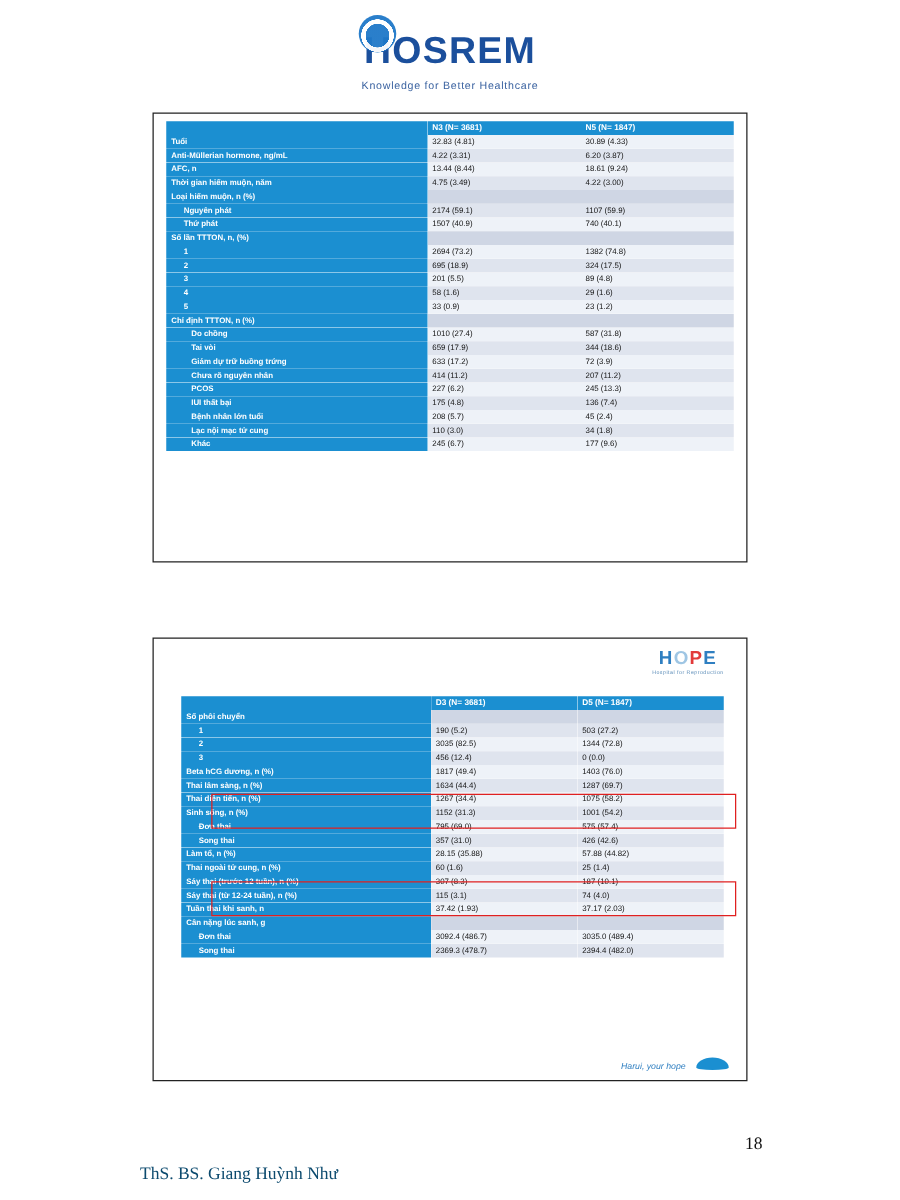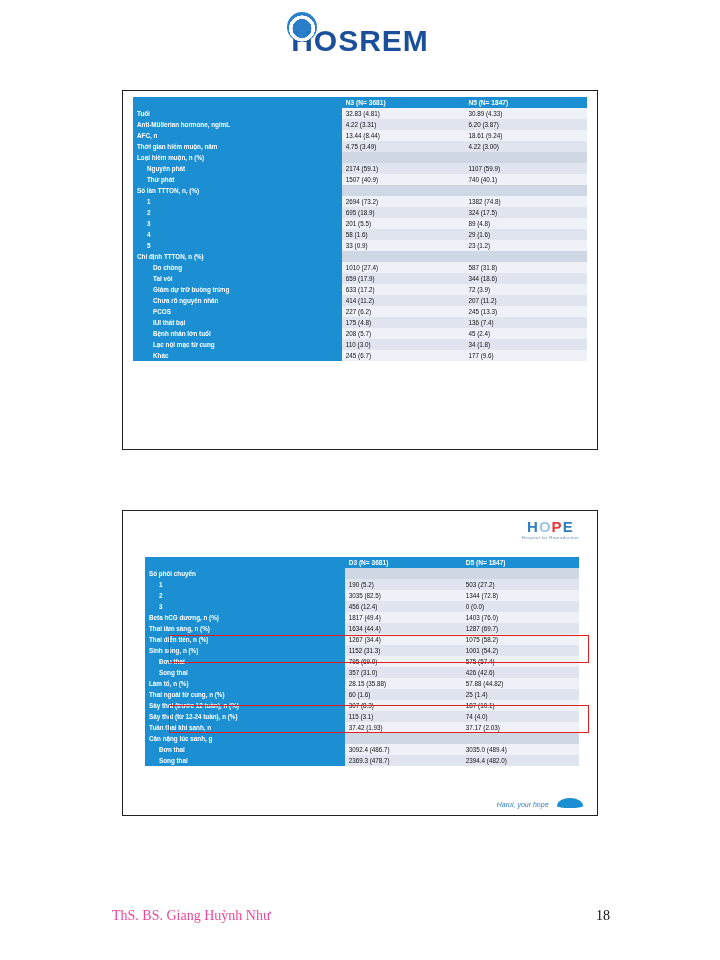--- a/index.html
+++ b/index.html
@@ -51,21 +51,21 @@
     letter-spacing: 0.6px;
   }
 
   
   .slide {
     position: absolute;
     border: 1px solid #222;
     background: #ffffff;
   }
   #slide-top { left: 122px; top: 90px; width: 476px; height: 360px; }
-  #slide-bottom { left: 122px; top: 510px; width: 476px; height: 306px; }
+  #slide-bottom { left: 122px; top: 510px; width: 476px; height: 355px; }
 
   
   table.data {
     border-collapse: collapse;
     width: 100%;
     table-layout: fixed;
     font-size: 6.3px;
     color: #ffffff;
   }
   table.data td {
@@ -145,44 +145,45 @@
     border: 1.4px solid #e02020;
     pointer-events: none;
   }
   #redbox-1 { left: 24px; top: 78px; width: 420px; height: 28px; }
   #redbox-2 { left: 24px; top: 148px; width: 420px; height: 28px; }
 
   
   .footer-name {
     position: absolute;
     left: 112px;
-    top: 908px;
+    top: 932px;
     font-family: "Liberation Serif", serif;
     font-size: 14px;
-    color: #ec4899;
+    color: #0c4a6e;
   }
   .footer-page {
     position: absolute;
     right: 110px;
     top: 908px;
     font-family: "Liberation Serif", serif;
     font-size: 14px;
     color: #111111;
   }
 </style>
 </head>
 <body>
 
 <div class="page">
 
   <div class="logo-wrap">
     <div class="logo-text">
       <span class="logo-swoosh"></span>
       <span>HOSREM</span>
     </div>
+    <div class="logo-sub">Knowledge for Better Healthcare</div>
   </div>
 
   <div class="slide" id="slide-top">
     <div class="tbl-outer-top">
       <table class="data">
         <colgroup>
             <col style="width:46%">
             <col style="width:27%">
             <col style="width:27%">
           </colgroup>

